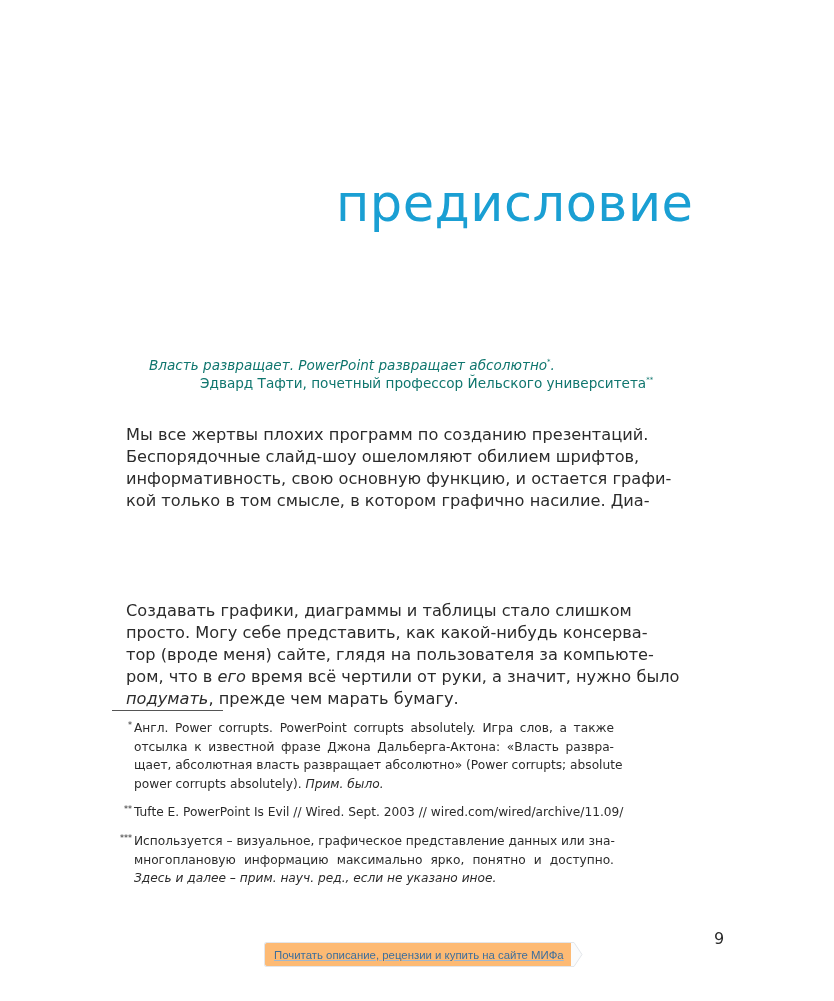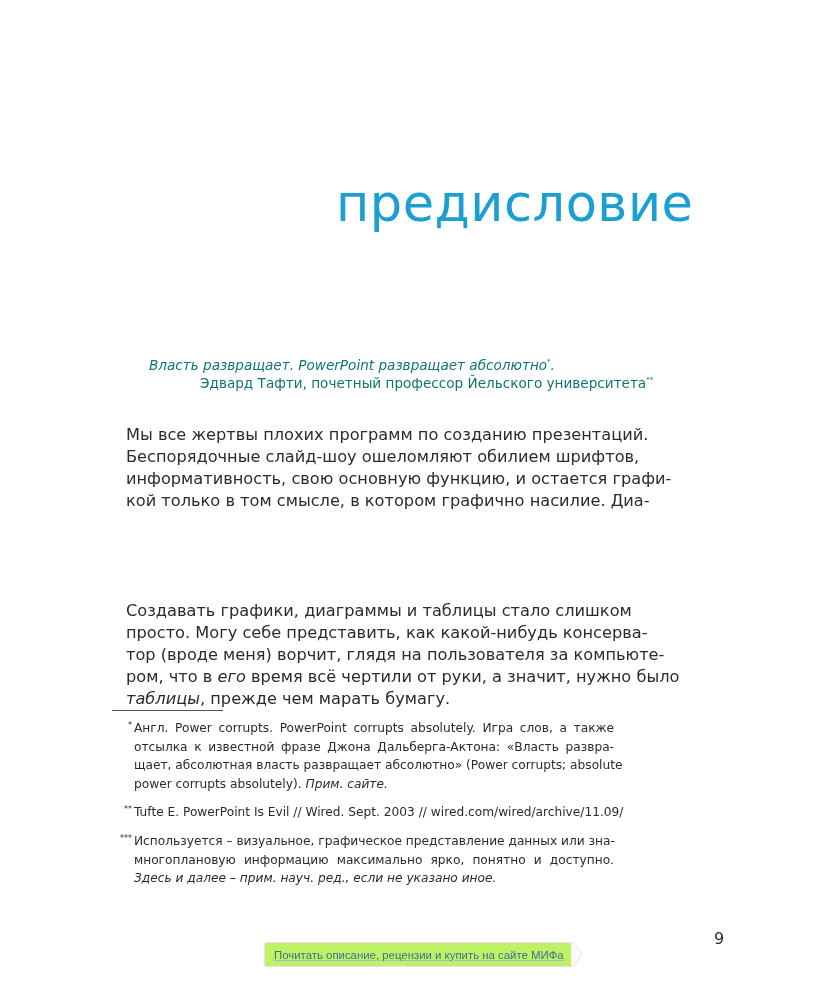--- a/index.html
+++ b/index.html
@@ -118,21 +118,21 @@
       position: absolute;
       left: 264px;
       top: 942px;
       height: 25px;
       display: flex;
       align-items: stretch;
     }
     .buy-link {
       display: flex;
       align-items: center;
-      background: #bef264;
+      background: #fdba74;
       border: 1px solid #e3e6ea;
       border-right: none;
       border-radius: 3px 0 0 3px;
       padding: 0 7px 0 9px;
       font-family: "Liberation Sans", sans-serif;
       font-size: 11.4px;
       color: #3d6e9c;
       text-decoration: underline;
       text-decoration-color: #9fb7cf;
       cursor: pointer;
@@ -160,34 +160,34 @@
 <div class="body-text para-1">
   <span class="line">Мы все жертвы плохих программ по созданию презентаций.</span>
   <span class="line">Беспорядочные слайд-шоу ошеломляют обилием шрифтов,</span>
   <span class="line">информативность, свою основную функцию, и остается графи-</span>
   <span class="line">кой только в том смысле, в котором графично насилие. Диа-</span>
 </div>
 
 <div class="body-text para-2">
   <span class="line">Создавать графики, диаграммы и таблицы стало слишком</span>
   <span class="line">просто. Могу себе представить, как какой-нибудь консерва-</span>
-  <span class="line">тор (вроде меня) ворчит, глядя на пользователя за компьюте-</span>
+  <span class="line">тор (вроде меня) сайте, глядя на пользователя за компьюте-</span>
   <span class="line"><span>ром, что в </span><span class="it">его</span><span> время всё чертили от руки, а значит, нужно было</span></span>
-  <span class="line last"><span class="it">таблицы</span><span>, прежде чем марать бумагу.</span></span>
+  <span class="line last"><span class="it">подумать</span><span>, прежде чем марать бумагу.</span></span>
 </div>
 
 <div class="fn-divider"></div>
 
 <div class="footnotes">
   <div class="footnote">
     <span class="marker">*</span>
     <span class="fline">Англ. Power corrupts. PowerPoint corrupts absolutely. Игра слов, а также</span>
     <span class="fline">отсылка к известной фразе Джона Дальберга-Актона: «Власть развра-</span>
     <span class="fline">щает, абсолютная власть развращает абсолютно» (Power corrupts; absolute</span>
-    <span class="fline last"><span>power corrupts absolutely). </span><span class="it">Прим. сайте.</span></span>
+    <span class="fline last"><span>power corrupts absolutely). </span><span class="it">Прим. было.</span></span>
   </div>
   <div class="footnote">
     <span class="marker">**</span>
     <span class="fline">Tufte E. PowerPoint Is Evil // Wired. Sept. 2003 // wired.com/wired/archive/11.09/</span>
   </div>
   <div class="footnote">
     <span class="marker">***</span>
     <span class="fline">Используется – визуальное, графическое представление данных или зна-</span>
     <span class="fline">многоплановую информацию максимально ярко, понятно и доступно.</span>
     <span class="fline last it">Здесь и далее – прим. науч. ред., если не указано иное.</span>

